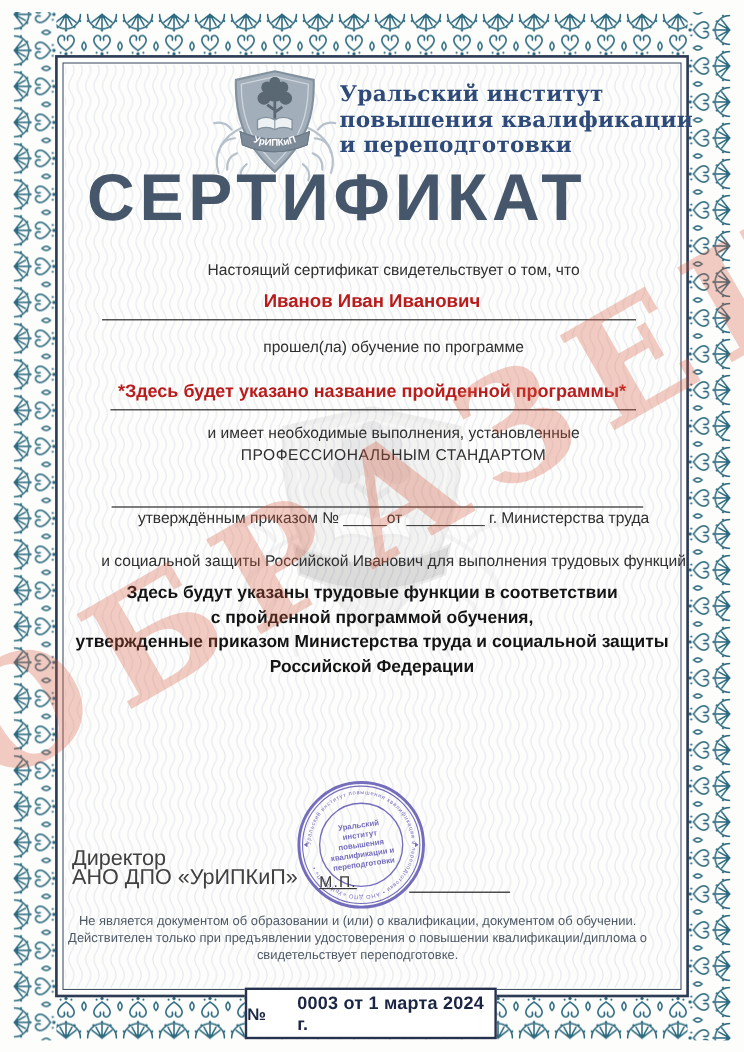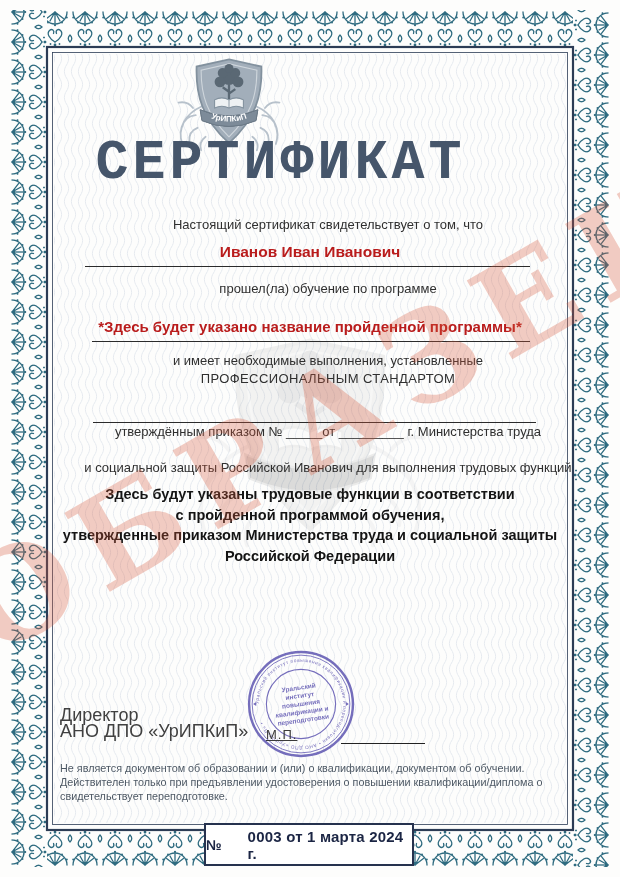--- a/index.html
+++ b/index.html
@@ -12,21 +12,21 @@
 
   
   .logo{position:absolute; left:166px; top:54px; width:126px; height:108px; z-index:2;}
   .inst{
     position:absolute; left:283px; top:68px; z-index:2;
     font-family:"DejaVu Serif","Liberation Serif",serif;
     font-size:18px; font-weight:600; line-height:21.5px; color:#2e4a78; letter-spacing:.2px;
   }
   .title{
     position:absolute; left:0; top:133px; width:561px; text-align:center; z-index:2;
-    font-family:Liberation Mono, monospace; font-weight:bold;
+    font-family:Liberation Sans, sans-serif; font-weight:bold;
     font-size:55px; letter-spacing:4px; color:#46566b; line-height:62px;
   }
 
   
   .c{position:absolute; left:0; width:620px; text-align:center; z-index:2; color:#2f2f2f;}
   .t13{font-size:13px;padding-left:18px;}
   .bold15{font-size:15.5px; font-weight:bold; color:#b91c1c;}
   .rule{position:absolute; border-top:1.6px solid #2b2b2b; z-index:2; height:0;}
   .caps{letter-spacing:.4px;}
   .funcs{font-size:14.5px; font-weight:bold; color:#141414; line-height:20.5px;}
@@ -42,21 +42,21 @@
     white-space:nowrap;
   }
 
   
   .director{position:absolute; left:60px; top:707px; z-index:2; font-size:18px; line-height:16px; color:#404040;}
   .stamp{position:absolute; left:245px; top:648px; width:112px; height:112px; z-index:4;}
   .mp{position:absolute; left:266px; top:727px; z-index:5; font-size:13px; color:#3a3a3a; letter-spacing:1px;text-decoration:underline;}
   .sigline{position:absolute; left:341px; top:743px; width:84px; border-top:1.4px solid #222; z-index:5;}
 
   .disclaimer{
-    position:absolute; left:60px; top:762px; width:500px; text-align:left; z-index:2;
+    position:absolute; left:48px; top:762px; width:500px; text-align:center; z-index:2;
     font-size:10.8px; line-height:13.8px; color:#4d5864;
   }
 
   .numbox{
     position:absolute; left:204px; top:823px; width:210px; height:43px; z-index:6;
     background:#fff; border:2.5px solid #26324e; box-sizing:border-box;
     display:flex; align-items:center; justify-content:center; gap:26px;
     color:#1b2544;
   }
   .numbox .lbl{font-size:14px; font-weight:bold;}
@@ -148,20 +148,25 @@
   </svg>
 
   <svg class="logo" viewBox="0 0 140 120">
     <use href="#emblem" xlink:href="#emblem"></use>
     <path d="M38,62 Q70,76 102,62 L100,74 Q70,87 40,74 Z" fill="#7d8b99" stroke="#6b7987" stroke-width="1"></path>
     <text font-family="Liberation Sans, sans-serif" font-size="9" font-weight="bold" fill="#ffffff">
       <textPath href="#bannerp" xlink:href="#bannerp" startOffset="50%" text-anchor="middle">УрИПКиП</textPath>
     </text>
   </svg>
 
+  <div class="inst">
+    <div>Уральский институт</div>
+    <div>повышения квалификации</div>
+    <div>и переподготовки</div>
+  </div>
 
   <div class="title">СЕРТИФИКАТ</div>
 
   <div class="c t13" style="top:217px">Настоящий сертификат свидетельствует о том, что</div>
 
   <div class="c bold15" style="top:243px">Иванов Иван Иванович</div>
   <div class="rule" style="top:266px; left:85px; width:445px;"></div>
 
   <div class="c t13" style="top:281px">прошел(ла) обучение по программе</div>
 

